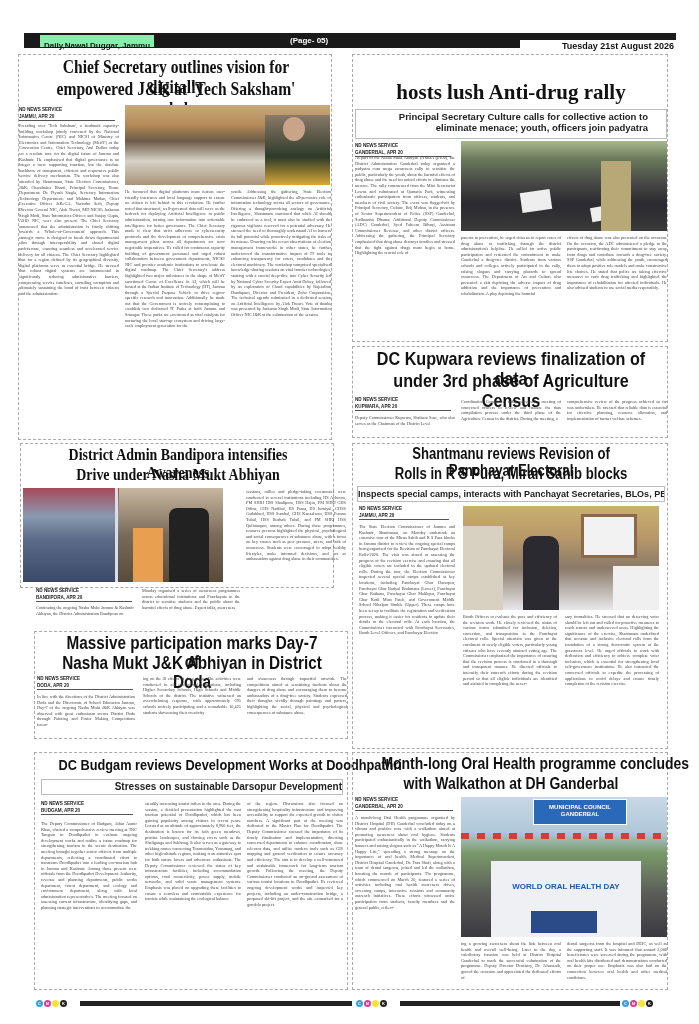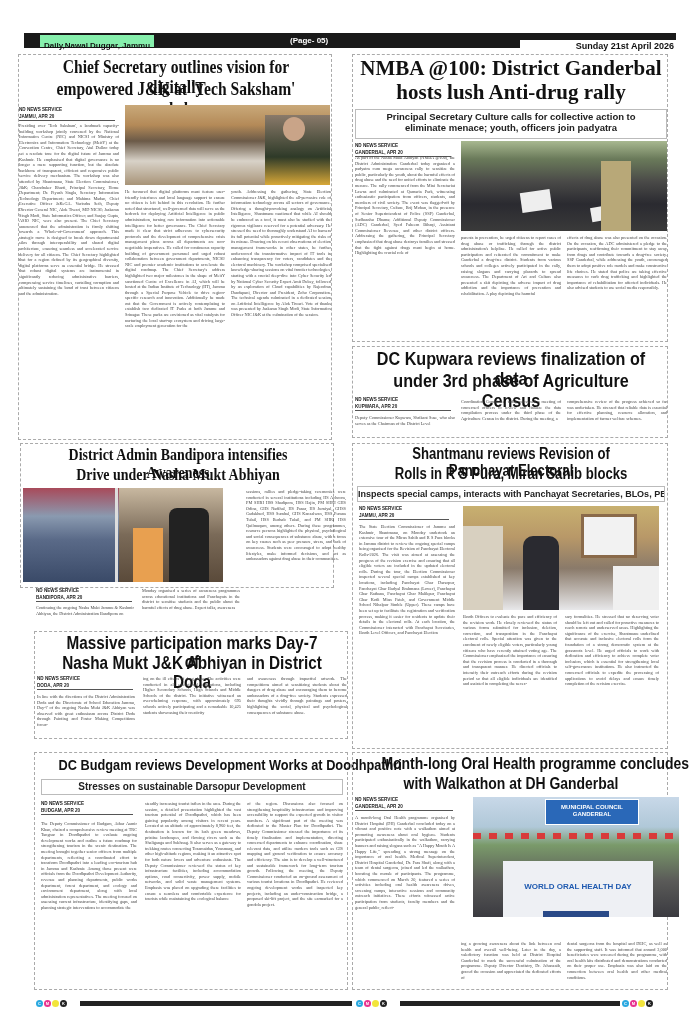--- a/index.html
+++ b/index.html
@@ -6,55 +6,54 @@
 html,body{width:699px;height:1024px;background:#fff;overflow:hidden}
 body{position:relative;font-family:"Liberation Serif",serif;color:#333}
 .abs{position:absolute}
 .masthead{left:24px;top:33px;width:652px;height:15px;background:#1a1a1a}
 .mh-left{left:40px;top:35px;height:11px;background:#86efac;color:#111;font:bold 8px "Liberation Sans",sans-serif;padding:6px 4px;line-height:9px}
 .mh-mid{left:290px;top:35px;color:#fff;font:bold 8px "Liberation Sans",sans-serif;line-height:11px}
 .mh-right{left:520px;top:40px;height:12px;width:158px;background:#fff;color:#111;font:bold 9px "Liberation Sans",sans-serif;padding:1px 4px;text-align:right;line-height:10px}
 .box{border:1px dashed #aaa}
 .hl-cond{font-family:"Liberation Sans",sans-serif;font-weight:bold;color:#111;text-align:center;transform-origin:center top;line-height:1.05}
 .hl-serif{font-family:"Liberation Serif",serif;font-weight:bold;color:#111;text-align:center;line-height:1.05}
-.deck{border:1px solid #bbb;font-family:"Liberation Sans",sans-serif;color:#222;text-align:center;line-height:1.15}
+.deck{border:1px solid #bbb;font-family:"Liberation Sans",sans-serif;color:#222;text-align:right;line-height:1.15}
 .byline{font:bold 4.6px "Liberation Sans",sans-serif;color:#222;border-bottom:1px solid #555;padding-bottom:1px;line-height:5.5px}
 .body{font:4.3px/5.6px "Liberation Serif",serif;color:#444;text-align:justify}
 .photo{overflow:hidden}
 .cmyk{display:flex;gap:1px;align-items:center}
 .dot{width:7px;height:7px;border-radius:50%;font:bold 4px "Liberation Sans",sans-serif;color:#fff;text-align:center;line-height:7px}
 .bar{height:5px;background:#222}
 .banner-text{font:bold 6px "Liberation Sans",sans-serif;color:#fff;text-align:center;line-height:7px}
 </style>
 </head>
 <body>
 
 <div class="abs masthead"></div>
 <div class="abs mh-left">Daily,Nawal Duggar, Jammu</div>
 <div class="abs mh-mid">(Page- 05)</div>
-<div class="abs mh-right">Sunday 21st April 2026</div>
+<div class="abs mh-right">Tuesday 21st August 2026</div>
 
 <div class="abs box" style="left:18px;top:54px;width:314px;height:386px">
   <div class="abs hl-serif" style="left:0;top:2px;width:314px;font-size:19px;transform:scaleX(0.82)">Chief Secretary outlines vision for digitally</div>
   <div class="abs hl-serif" style="left:0;top:24px;width:314px;font-size:19px;transform:scaleX(0.82)">empowered J&amp;K at 'Tech Saksham' workshop</div>
   <div class="abs" style="left:0;top:52px;width:96px">
     <div class="byline" style="border:none">ND NEWS SERVICE</div>
     <div class="byline">JAMMU, APR 20</div>
   </div>
   <div class="abs photo" style="left:106px;top:50px;width:205px;height:80px;background:linear-gradient(180deg,#c9a97a 0%,#b48a58 25%,#6b5a48 45%,#d8d2c8 70%,#a89478 100%)">
     <div class="abs" style="left:140px;top:10px;width:65px;height:70px;background:linear-gradient(180deg,#8a7a6a,#2e3a28 60%,#d8a838)"></div>
     <div class="abs" style="left:158px;top:12px;width:22px;height:24px;border-radius:50%;background:#c9a488"></div>
   </div>
   <div class="abs body" style="left:0;top:68px;width:100px;height:318px;overflow:hidden">Presiding over 'Tech Saksham', a landmark capacity-building workshop jointly convened by the National Informatics Centre (NIC) and NICSI of Ministry of Electronics and Information Technology (MeitY) at the Convention Centre, Chief Secretary, Atal Dulloo today set a resolute tone for the digital future of Jammu and Kashmir. He emphasised that digital governance is no longer a mere supporting function, but the absolute backbone of transparent, efficient and responsive public service delivery mechanism. The workshop was also attended by Shantmanu, State Election Commissioner, J&amp;K; Chandraker Bharti, Principal Secretary, Home Department; Dr. Piyush Singla, Secretary Information Technology Department; and Mahima Madan, Chief Executive Officer JaKeGA. Varindra Seth, Deputy Director General NIC, Alok Tiwari, MD NICSI; Jaskaran Singh Modi, State Informatics Officer; and Sanjay Gupta, ASIO NIC, were also present. The Chief Secretary announced that the administration is firmly shifting towards a 'Whole-of-Government' approach. This strategic move is designed to break down departmental silos through interoperability and shared digital architecture, ensuring seamless and accelerated service delivery for all citizens. The Chief Secretary highlighted that for a region defined by its geographical diversity, digital platforms serve as essential bridge. He stressed that robust digital systems are instrumental in significantly reducing administrative barriers, compressing service timelines, curtailing corruption and ultimately sustaining the bond of trust between citizens and the administration.</div>
   <div class="abs body" style="left:106px;top:134px;width:100px;height:252px;overflow:hidden">He favoured that digital platforms must feature user-friendly interfaces and local language support to ensure no citizen is left behind in this revolution. He further noted that structured, well-governed data will serve as the bedrock for deploying Artificial Intelligence in public administration, turning raw information into actionable intelligence for better governance. The Chief Secretary made it clear that strict adherence to cybersecurity protocols and the development of comprehensive crisis management plans across all departments are non-negotiable imperatives. He called for continuous capacity building of government personnel and urged robust collaboration between government departments, NICSI/ NIC and premier academic institutions to accelerate the digital roadmap. The Chief Secretary's address highlighted two major milestones in the shape of MeitY sanctioned Centre of Excellence in AI, which will be hosted at the Indian Institute of Technology (IIT), Jammu through a Special Purpose Vehicle to drive region-specific research and innovation. Additionally he made out that the Government is actively contemplating to establish two dedicated IT Parks at both Jammu and Srinagar. These parks are envisioned as vital catalysts for nurturing the local start-up ecosystem and driving large-scale employment generation for the</div>
   <div class="abs body" style="left:212px;top:134px;width:100px;height:252px;overflow:hidden">youth. Addressing the gathering, State Election Commissioner J&amp;K, highlighted the all-pervasive role of information technology across all sectors of governance. Offering a thought-provoking analogy on Artificial Intelligence, Shantmanu cautioned that while AI should be embraced as a tool, it must also be studied with the rigorous vigilance reserved for a potential adversary. He stressed the need to thoroughly understand AI to harness its full potential while proactively mitigating the risks of its misuse. Drawing on his recent observations of election management frameworks in other states, he further underscored the transformative impact of IT tools in enhancing transparency for voters, candidates and the electoral machinery. The workshop comprised specialised knowledge-sharing sessions on vital frontier technologies, starting with a crucial deep-dive into Cyber Security led by National Cyber Security Expert Amit Dubey, followed by an exploration of Cloud capabilities by Rajendran Dandapani, Director and President, Zoho Corporation. The technical agenda culminated in a dedicated session on Artificial Intelligence by Alok Tiwari. Vote of thanks was presented by Jaskaran Singh Modi, State Informatics Officer NIC J&amp;K at the culmination of the session.</div>
 </div>
 
 <div class="abs box" style="left:352px;top:54px;width:316px;height:288px">
-  <div class="abs hl-serif" style="left:0;top:2px;width:316px;font-size:21px">NMBA @100: District Ganderbal</div>
   <div class="abs hl-serif" style="left:0;top:26px;width:316px;font-size:21px">hosts lush Anti-drug rally</div>
   <div class="abs deck" style="left:2px;top:54px;width:312px;height:30px;font-size:9.5px;font-weight:bold;padding:2px 18px">Principal Secretary Culture calls for collective action to eliminate menace; youth, officers join padyatra</div>
   <div class="abs" style="left:2px;top:88px;width:96px">
     <div class="byline" style="border:none">ND NEWS SERVICE</div>
     <div class="byline">GANDERBAL, APR 20</div>
   </div>
   <div class="abs photo" style="left:108px;top:86px;width:206px;height:90px;background:linear-gradient(180deg,#a8b890 0%,#6a7a5a 20%,#4a4a48 45%,#2a2a30 70%,#3a3a3a 100%)">
     <div class="abs" style="left:60px;top:50px;width:30px;height:20px;background:#eee;transform:rotate(-8deg)"></div>
     <div class="abs" style="left:130px;top:65px;width:26px;height:14px;background:#eee;transform:rotate(-10deg)"></div>
     <div class="abs" style="left:140px;top:20px;width:30px;height:70px;background:#b8a878"></div>
@@ -137,21 +136,21 @@
   <div class="abs body" style="left:212px;top:48px;width:96px;height:188px;overflow:hidden">of the region. Discussions also focused on strengthening hospitality infrastructure and improving accessibility to support the expected growth in visitor numbers. A significant part of the meeting was dedicated to the Master Plan for Doodhpathri. The Deputy Commissioner stressed the importance of its timely finalisation and implementation, directing concerned departments to enhance coordination, share relevant data, and utilise modern tools such as GIS mapping and ground verification to ensure accuracy and efficiency. The aim is to develop a well-structured and sustainable framework for long-term tourism growth. Following the meeting, the Deputy Commissioner conducted an on-ground assessment of various tourist locations in Doodhpathri. He reviewed ongoing development works and inspected key projects, including an under-construction bridge, a proposed ski-lift project, and the site earmarked for a gondola project.</div>
 </div>
 
 <div class="abs box" style="left:352px;top:752px;width:316px;height:238px">
   <div class="abs hl-cond" style="left:0;top:2px;width:316px;font-size:17px;transform:scaleX(0.82);white-space:nowrap">Month-long Oral Health programme concludes</div>
   <div class="abs hl-cond" style="left:0;top:22px;width:316px;font-size:17px;transform:scaleX(0.82)">with Walkathon at DH Ganderbal</div>
   <div class="abs" style="left:2px;top:44px;width:98px">
     <div class="byline" style="border:none">ND NEWS SERVICE</div>
     <div class="byline">GANDERBAL, APR 20</div>
   </div>
-  <div class="abs photo" style="left:120px;top:44px;width:206px;height:120px;background:linear-gradient(180deg,#c8d8e8 0%,#b0c8d8 25%,#7a9a6a 40%,#5a5a58 70%,#3a3a40 100%)">
+  <div class="abs photo" style="left:108px;top:44px;width:206px;height:140px;background:linear-gradient(180deg,#c8d8e8 0%,#b0c8d8 25%,#7a9a6a 40%,#5a5a58 70%,#3a3a40 100%)">
     <div class="abs" style="left:72px;top:2px;width:94px;height:26px;background:#2a68b8;border:1px solid #fff">
       <div class="banner-text" style="margin-top:4px">MUNICIPAL COUNCIL</div>
       <div class="banner-text">GANDERBAL</div>
     </div>
     <div class="abs" style="left:30px;top:64px;width:150px;height:76px;background:#eef0f4">
       <div class="abs banner-text" style="left:10px;top:22px;width:130px;color:#1f5ab0;font-size:8px">WORLD ORAL HEALTH DAY</div>
       <div class="abs" style="left:40px;top:50px;width:66px;height:22px;background:#2a4a88"></div>
     </div>
     <div class="abs" style="left:0;top:36px;width:206px;height:6px;background:repeating-linear-gradient(90deg,#d83a3a 0 8px,transparent 8px 16px)"></div>
   </div>

